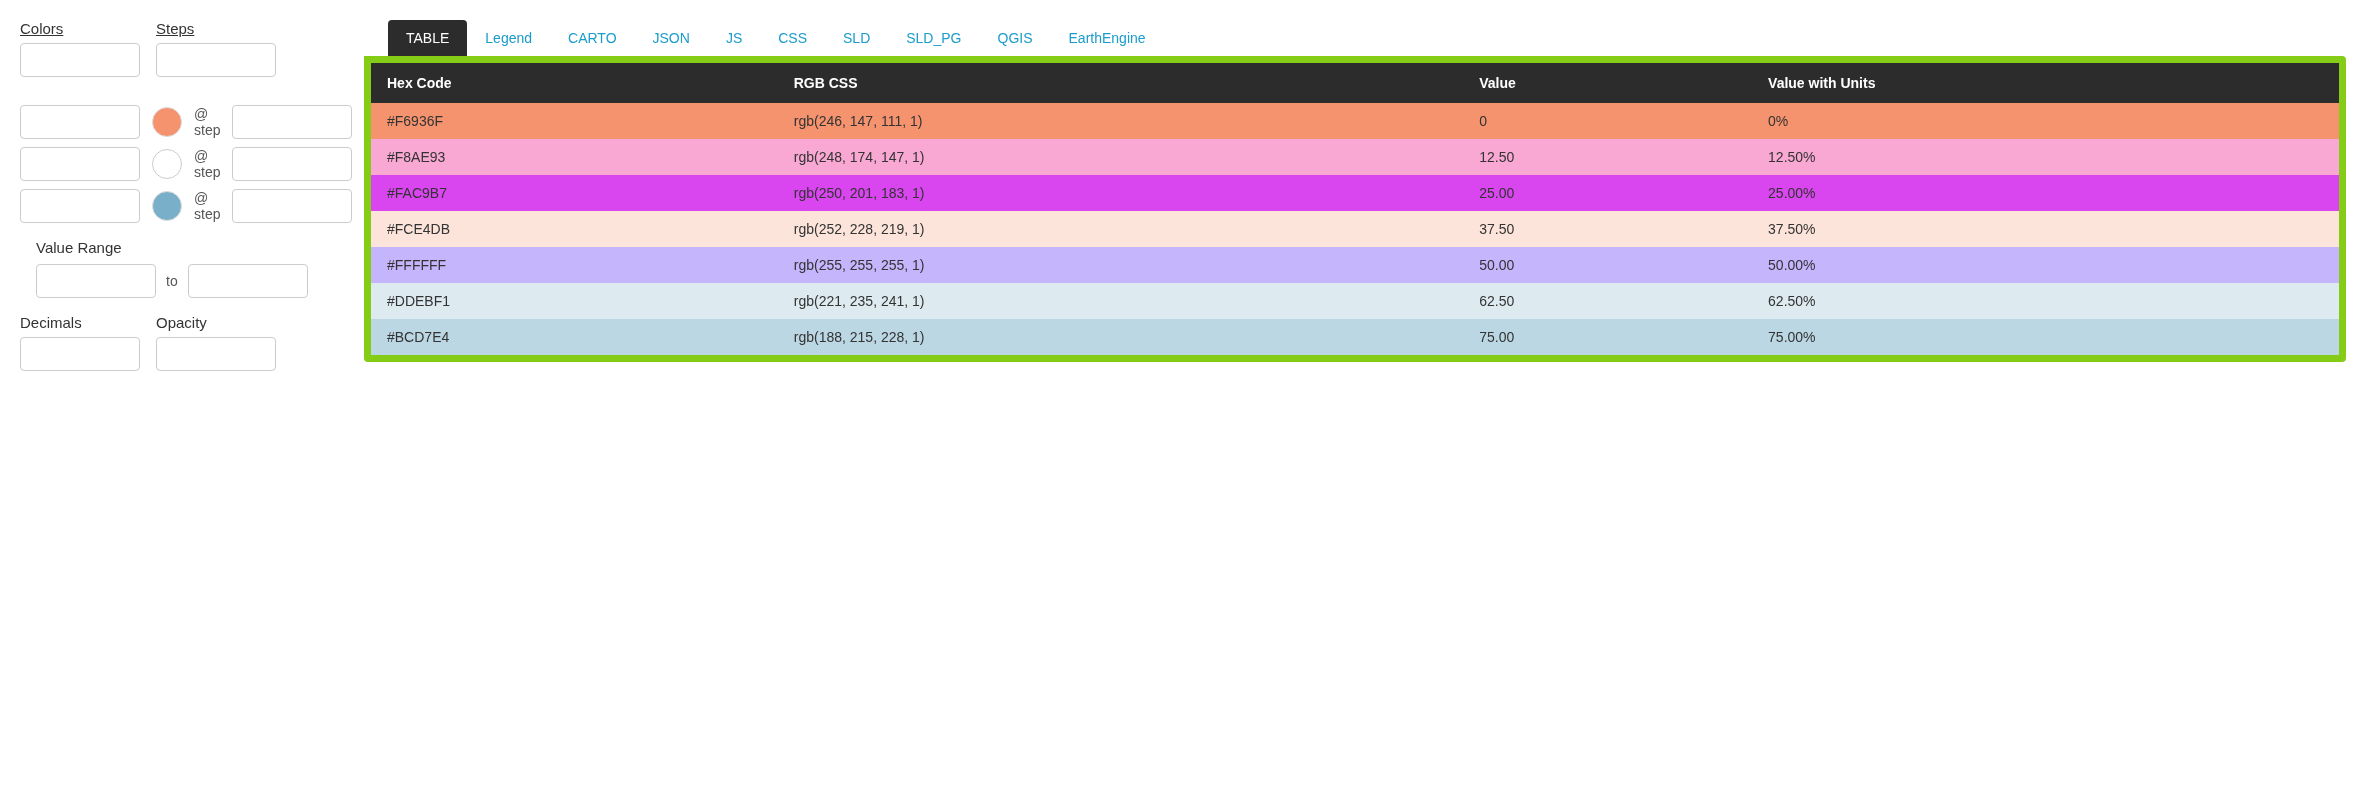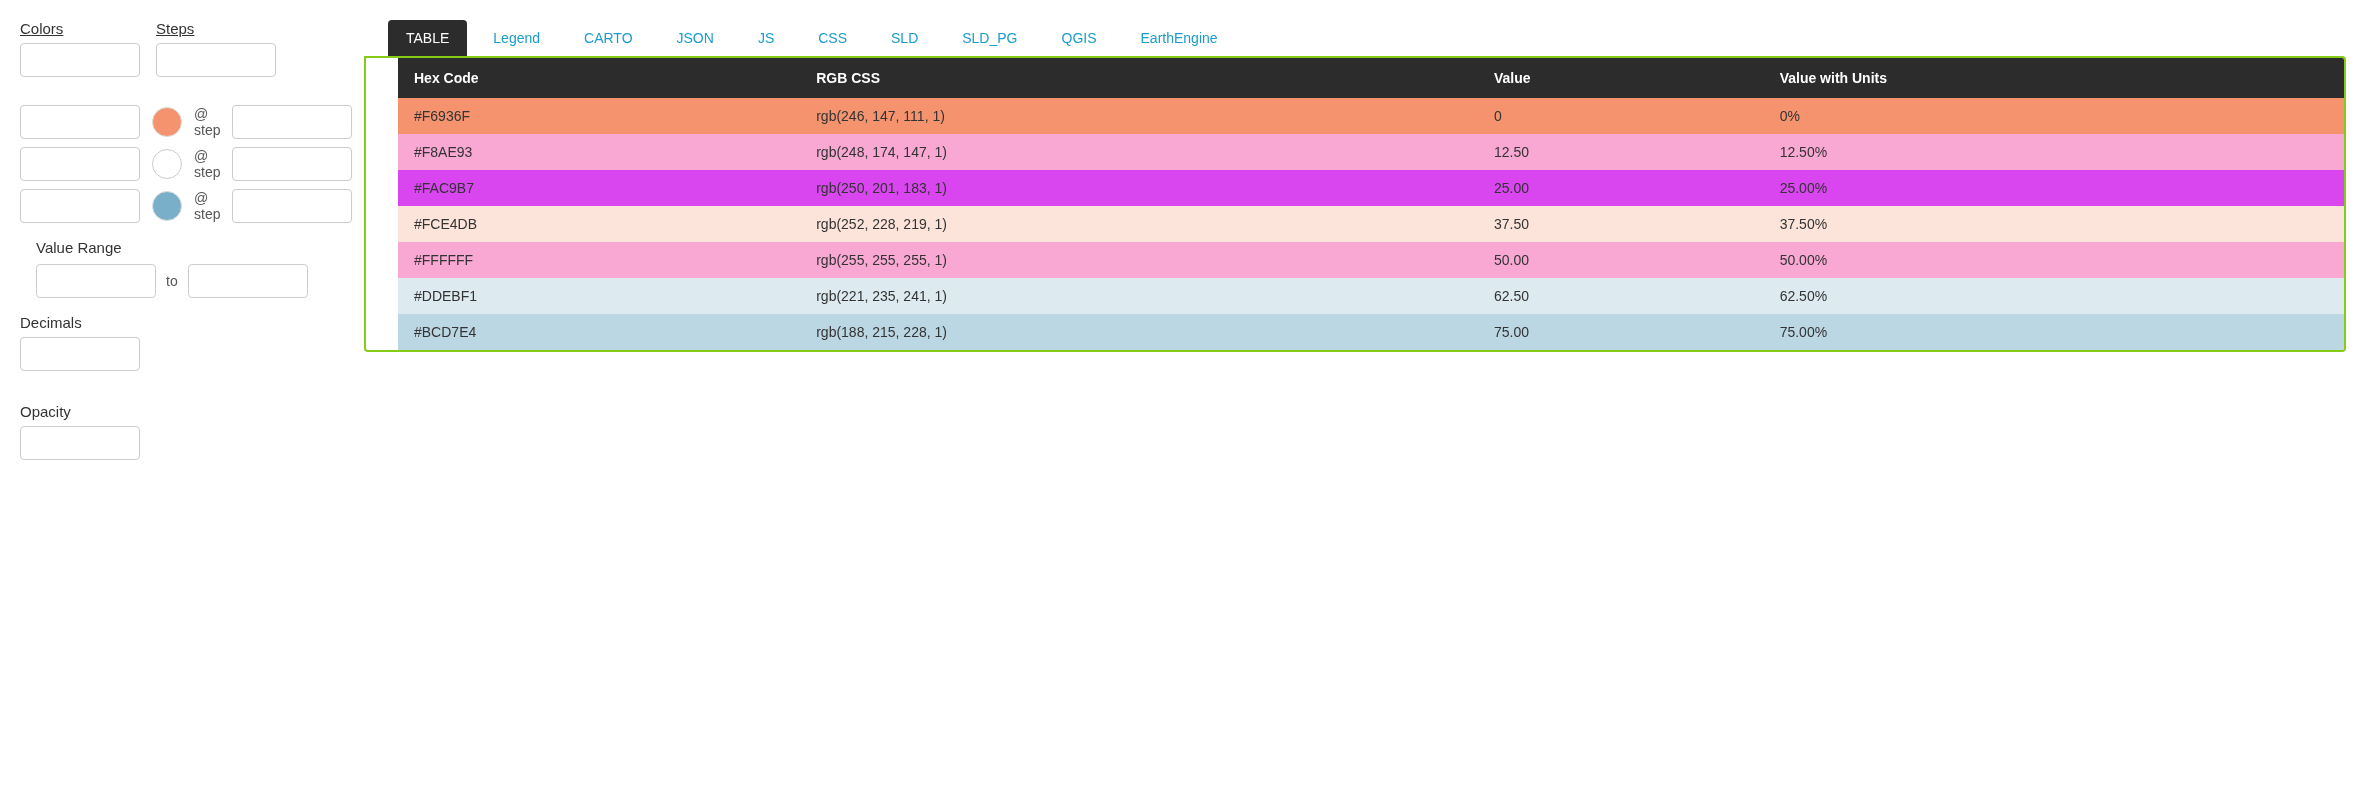--- a/index.html
+++ b/index.html
@@ -103,54 +103,52 @@
       padding: 8px 10px;
       font-size: 14px;
       color: #333;
     }
     .to-label {
       color: #555;
       font-size: 14px;
     }
     .decimals-opacity-row {
       display: flex;
-      gap: 32px;
-      flex-direction: column;
+      gap: 16px;
     }
     
     .right-panel {
       flex: 1;
     }
     .tabs {
       display: flex;
       align-items: center;
-      gap: 8px;
+      gap: 0;
       margin-bottom: 0;
       padding-left: 24px;
     }
     .tab {
       padding: 10px 18px;
       font-size: 14px;
       cursor: pointer;
       color: #1a9ccc;
       background: transparent;
       border: none;
       font-weight: 400;
     }
     .tab.active {
       background: #2c2c2c;
       color: #fff;
       border-radius: 4px 4px 0 0;
       font-weight: 500;
     }
     .table-container {
-      border: 2px solid #84cc16;
+      border: 7px solid #84cc16;
       border-radius: 0 4px 4px 4px;
       overflow: hidden;
-      padding-left: 32px;
     }
     table {
       width: 100%;
       border-collapse: collapse;
     }
     thead tr {
       background: #2c2c2c;
       color: #fff;
     }
     thead th {
@@ -161,21 +159,21 @@
     }
     tbody tr td {
       padding: 10px 16px;
       font-size: 14px;
       color: #333;
     }
     tbody tr:nth-child(1) { background-color: #F6936F; }
     tbody tr:nth-child(2) { background-color: #f9a8d4; }
     tbody tr:nth-child(3) { background-color: #d946ef; }
     tbody tr:nth-child(4) { background-color: #FCE4DB; }
-    tbody tr:nth-child(5) { background-color: #f9a8d4; }
+    tbody tr:nth-child(5) { background-color: #c4b5fd; }
     tbody tr:nth-child(6) { background-color: #DDEBF1; }
     tbody tr:nth-child(7) { background-color: #BCD7E4; }
     tbody tr:nth-child(8) { background-color: #9BC3D6; }
     tbody tr:nth-child(9) { background-color: #7AAFC9; }
   </style>
 </head>
 <body>
 
 <div class="layout">
 

